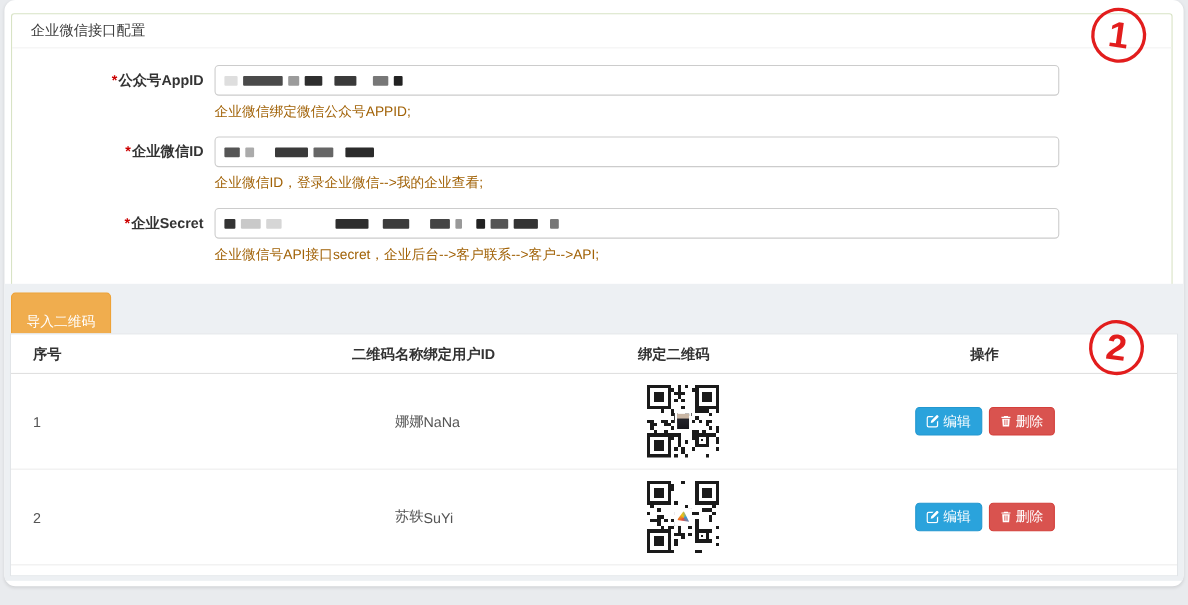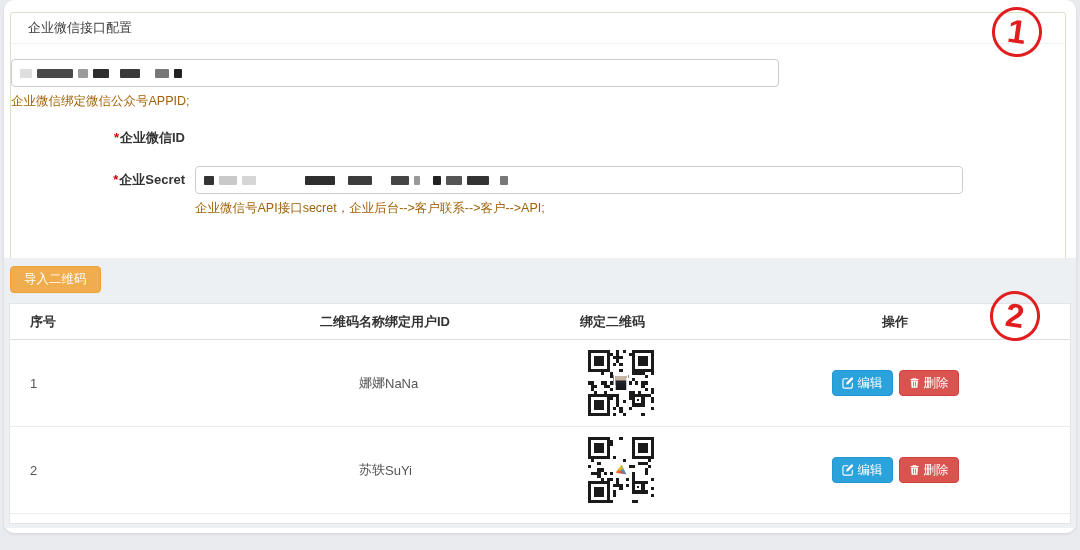--- a/index.html
+++ b/index.html
@@ -53,21 +53,21 @@
   .circ2 { left:986px; top:291px; }
 
   
   .section2 {
     position:absolute; left:0; top:258px; width:1072px; height:270px;
     background:#edf0f3;
   }
   .btn-import {
     position:absolute; left:6px; top:8px;
     background:#f0ad4e; border:1px solid #eea236; border-radius:4px;
-    color:#fff; font-size:12.5px; padding:4px 13px; cursor:pointer;
+    color:#fff; font-size:12.5px; padding:17px 13px; cursor:pointer;
   }
   .table-wrap {
     position:absolute; left:5px; top:45px; width:1062px; height:221px;
     background:#fff; border:1px solid #e2e5e8;
   }
   .trow { display:flex; align-items:center; padding-left:20px; }
   .thead { height:36px; border-bottom:1px solid #e0e0e0; font-weight:bold; color:#333; }
   .tbody-row { height:87px; border-bottom:1px solid #ededed; color:#555; }
   .trow > div { font-size:13px; }
   .c1 { width:165px; } .c2 { width:190px;text-align:right; } .c3 { width:195px; }
@@ -99,37 +99,50 @@
 <body>
 
 <div class="page">
 
   <div class="panel">
     <div class="panel-header">企业微信接口配置</div>
 
     <div class="form">
 
       <div class="frow">
+        <div class="flabel">
+          <span class="req">*</span><span>公众号AppID</span>
+        </div>
         <div>
           <div class="finput">
             <span class="m" style="width:12px;background:#dedede"></span>
             <span class="m" style="width:36px;background:#4a4a4a"></span>
             <span class="m" style="width:10px;background:#9b9b9b"></span>
             <span class="m" style="width:16px;background:#2e2e2e"></span>
             <span class="m" style="width:20px;background:#3a3a3a;margin-left:6px"></span>
             <span class="m" style="width:14px;background:#777;margin-left:10px"></span>
             <span class="m" style="width:8px;background:#222"></span>
           </div>
           <div class="fhelp">企业微信绑定微信公众号APPID;</div>
         </div>
       </div>
 
       <div class="frow">
         <div class="flabel">
           <span class="req">*</span><span>企业微信ID</span>
+        </div>
+        <div>
+          <div class="finput">
+            <span class="m" style="width:14px;background:#555"></span>
+            <span class="m" style="width:8px;background:#ababab"></span>
+            <span class="m" style="width:30px;background:#3a3a3a;margin-left:14px"></span>
+            <span class="m" style="width:18px;background:#666"></span>
+            <span class="m" style="width:26px;background:#2b2b2b;margin-left:6px"></span>
+          </div>
+          <div class="fhelp">企业微信ID，登录企业微信--&gt;我的企业查看;</div>
         </div>
       </div>
 
       <div class="frow">
         <div class="flabel">
           <span class="req">*</span><span>企业Secret</span>
         </div>
         <div>
           <div class="finput">
             <span class="m" style="width:10px;background:#333"></span>

